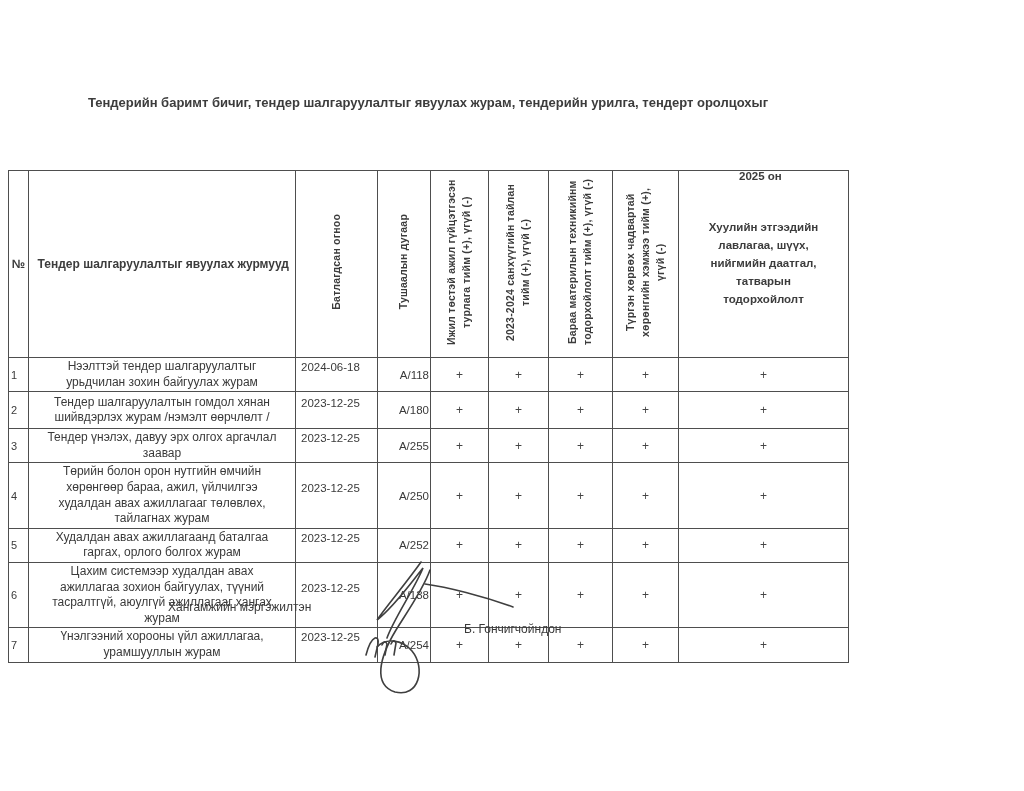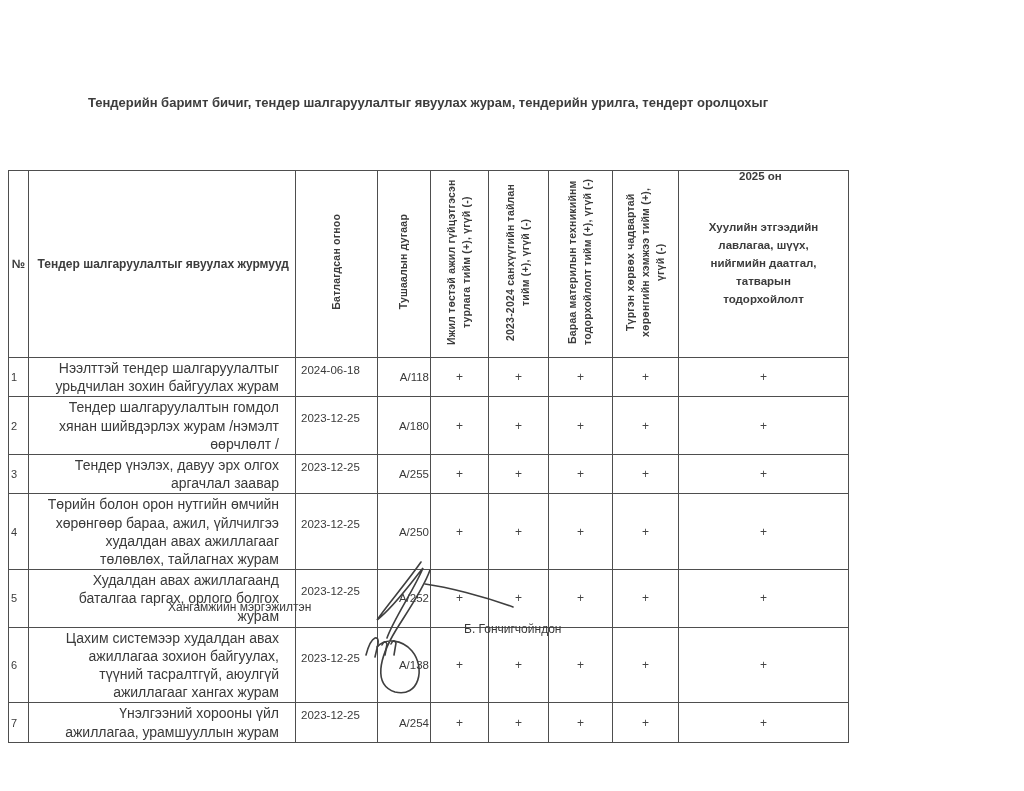--- a/index.html
+++ b/index.html
@@ -25,21 +25,21 @@
   .h-num { font-size:12px; font-weight:700; text-align:center; vertical-align:middle; color:#3c3c3c; }
   .h-name { font-size:12px; font-weight:700; text-align:right; vertical-align:middle; padding:4px 6px; color:#3c3c3c;border-radius:24px; }
   .vcell { vertical-align:middle; text-align:center; padding:2px 0; }
   .vspan {
     display:inline-block; writing-mode:vertical-rl; transform:rotate(180deg);
     max-height:172px; font-weight:700; font-size:10.5px; line-height:1.45;
     color:#3c3c3c; letter-spacing:0.2px;
   }
   .h-legal { font-size:11.5px; font-weight:700; text-align:center; vertical-align:middle; padding:0 16px; line-height:1.55; color:#3c3c3c;margin-top:20px; }
   .td-num  { font-size:11px; text-align:left; vertical-align:middle; padding:1px 2px; color:#3a3a3a; }
-  .td-name { font-size:14px; text-align:right; vertical-align:middle; padding:1px 16px; line-height:1.3; color:#3a3a3a; }
+  .td-name { font-size:12px; text-align:center; vertical-align:middle; padding:1px 16px; line-height:1.3; color:#3a3a3a; }
   .td-date { font-size:11.5px; text-align:left; vertical-align:middle; padding:1px 2px 16px 5px; color:#3a3a3a; }
   .td-ord  { font-size:11.5px; text-align:right; vertical-align:middle; color:#3a3a3a; }
   .td-plus { font-size:12px; text-align:center; vertical-align:middle; color:#454545; }
   tr.r1 { height:34px; } tr.r2 { height:37px; } tr.r3 { height:24px; }
   tr.r4 { height:48px; } tr.r5 { height:34px; } tr.r6 { height:47px; } tr.r7 { height:31px; }
   .footer-left { position:absolute; left:168px; top:600px; font-size:12px; color:#3a3a3a; }
   .footer-name { position:absolute; left:464px; top:622px; font-size:12px; color:#3a3a3a; }
   .signature { position:absolute; left:333px; top:558px; width:185px; height:148px; }
   .signature path { fill:none; stroke:#3f3f3f; stroke-width:1.6; stroke-linecap:round; }
 </style>

